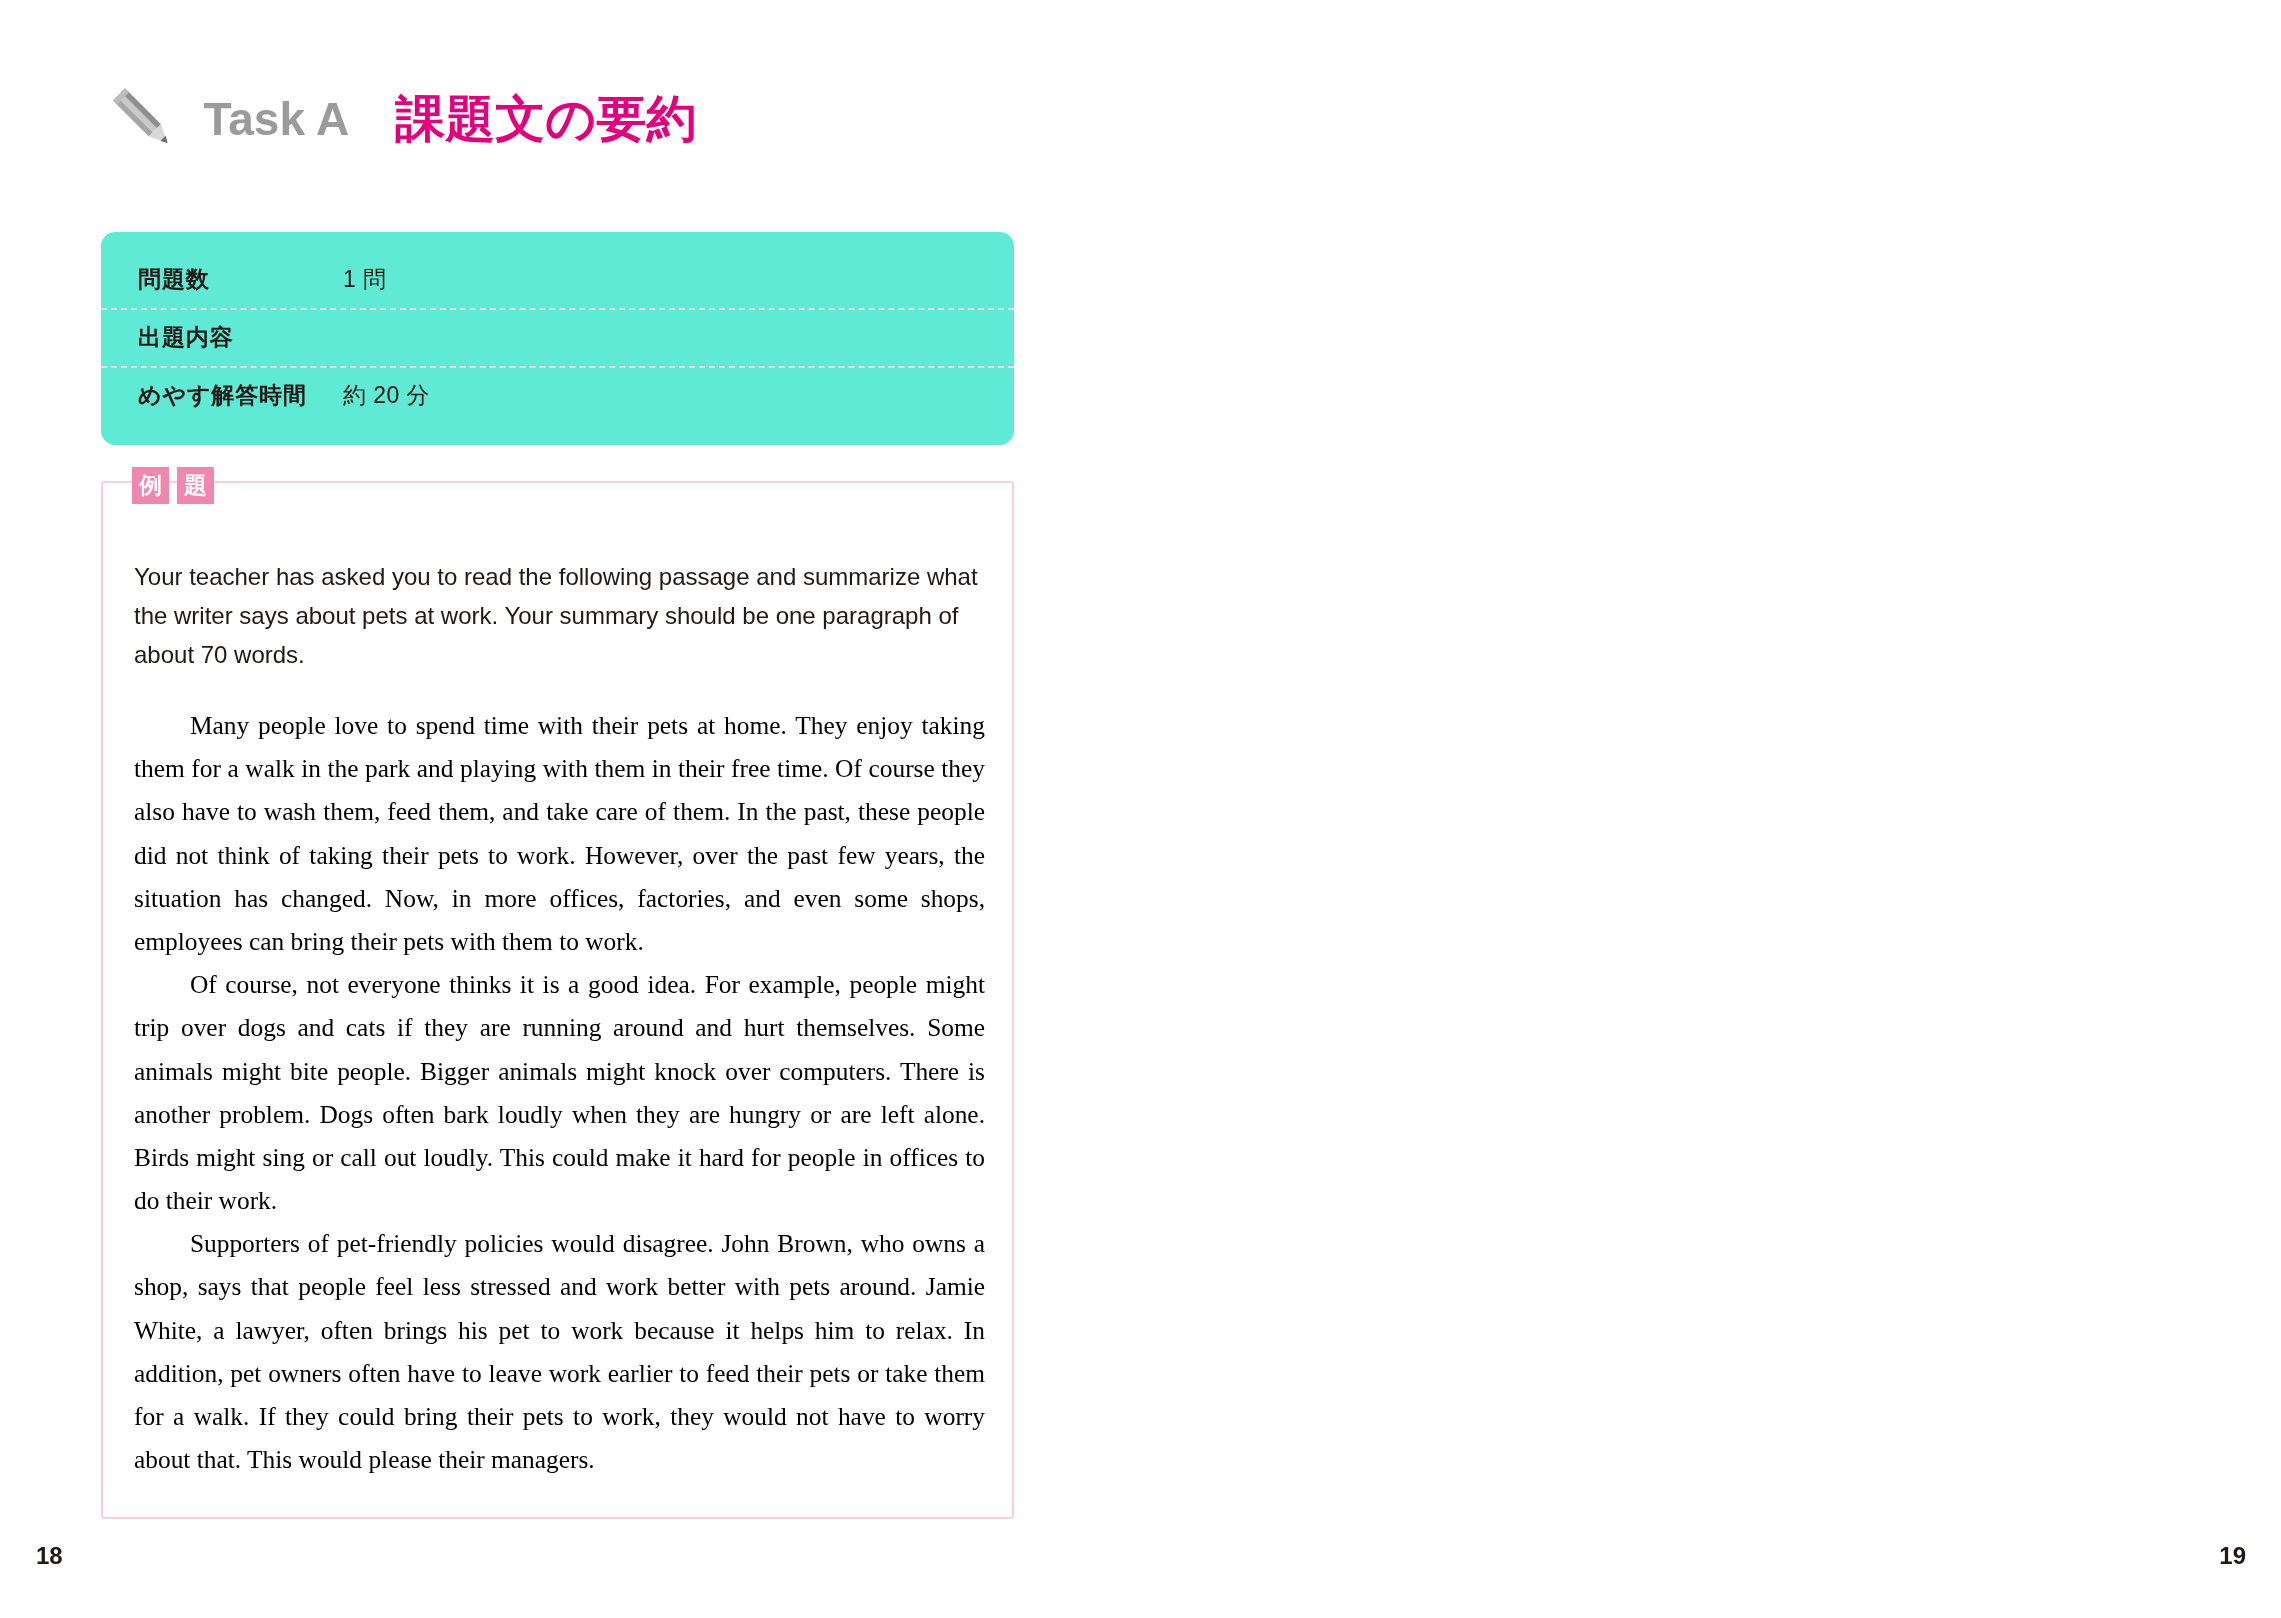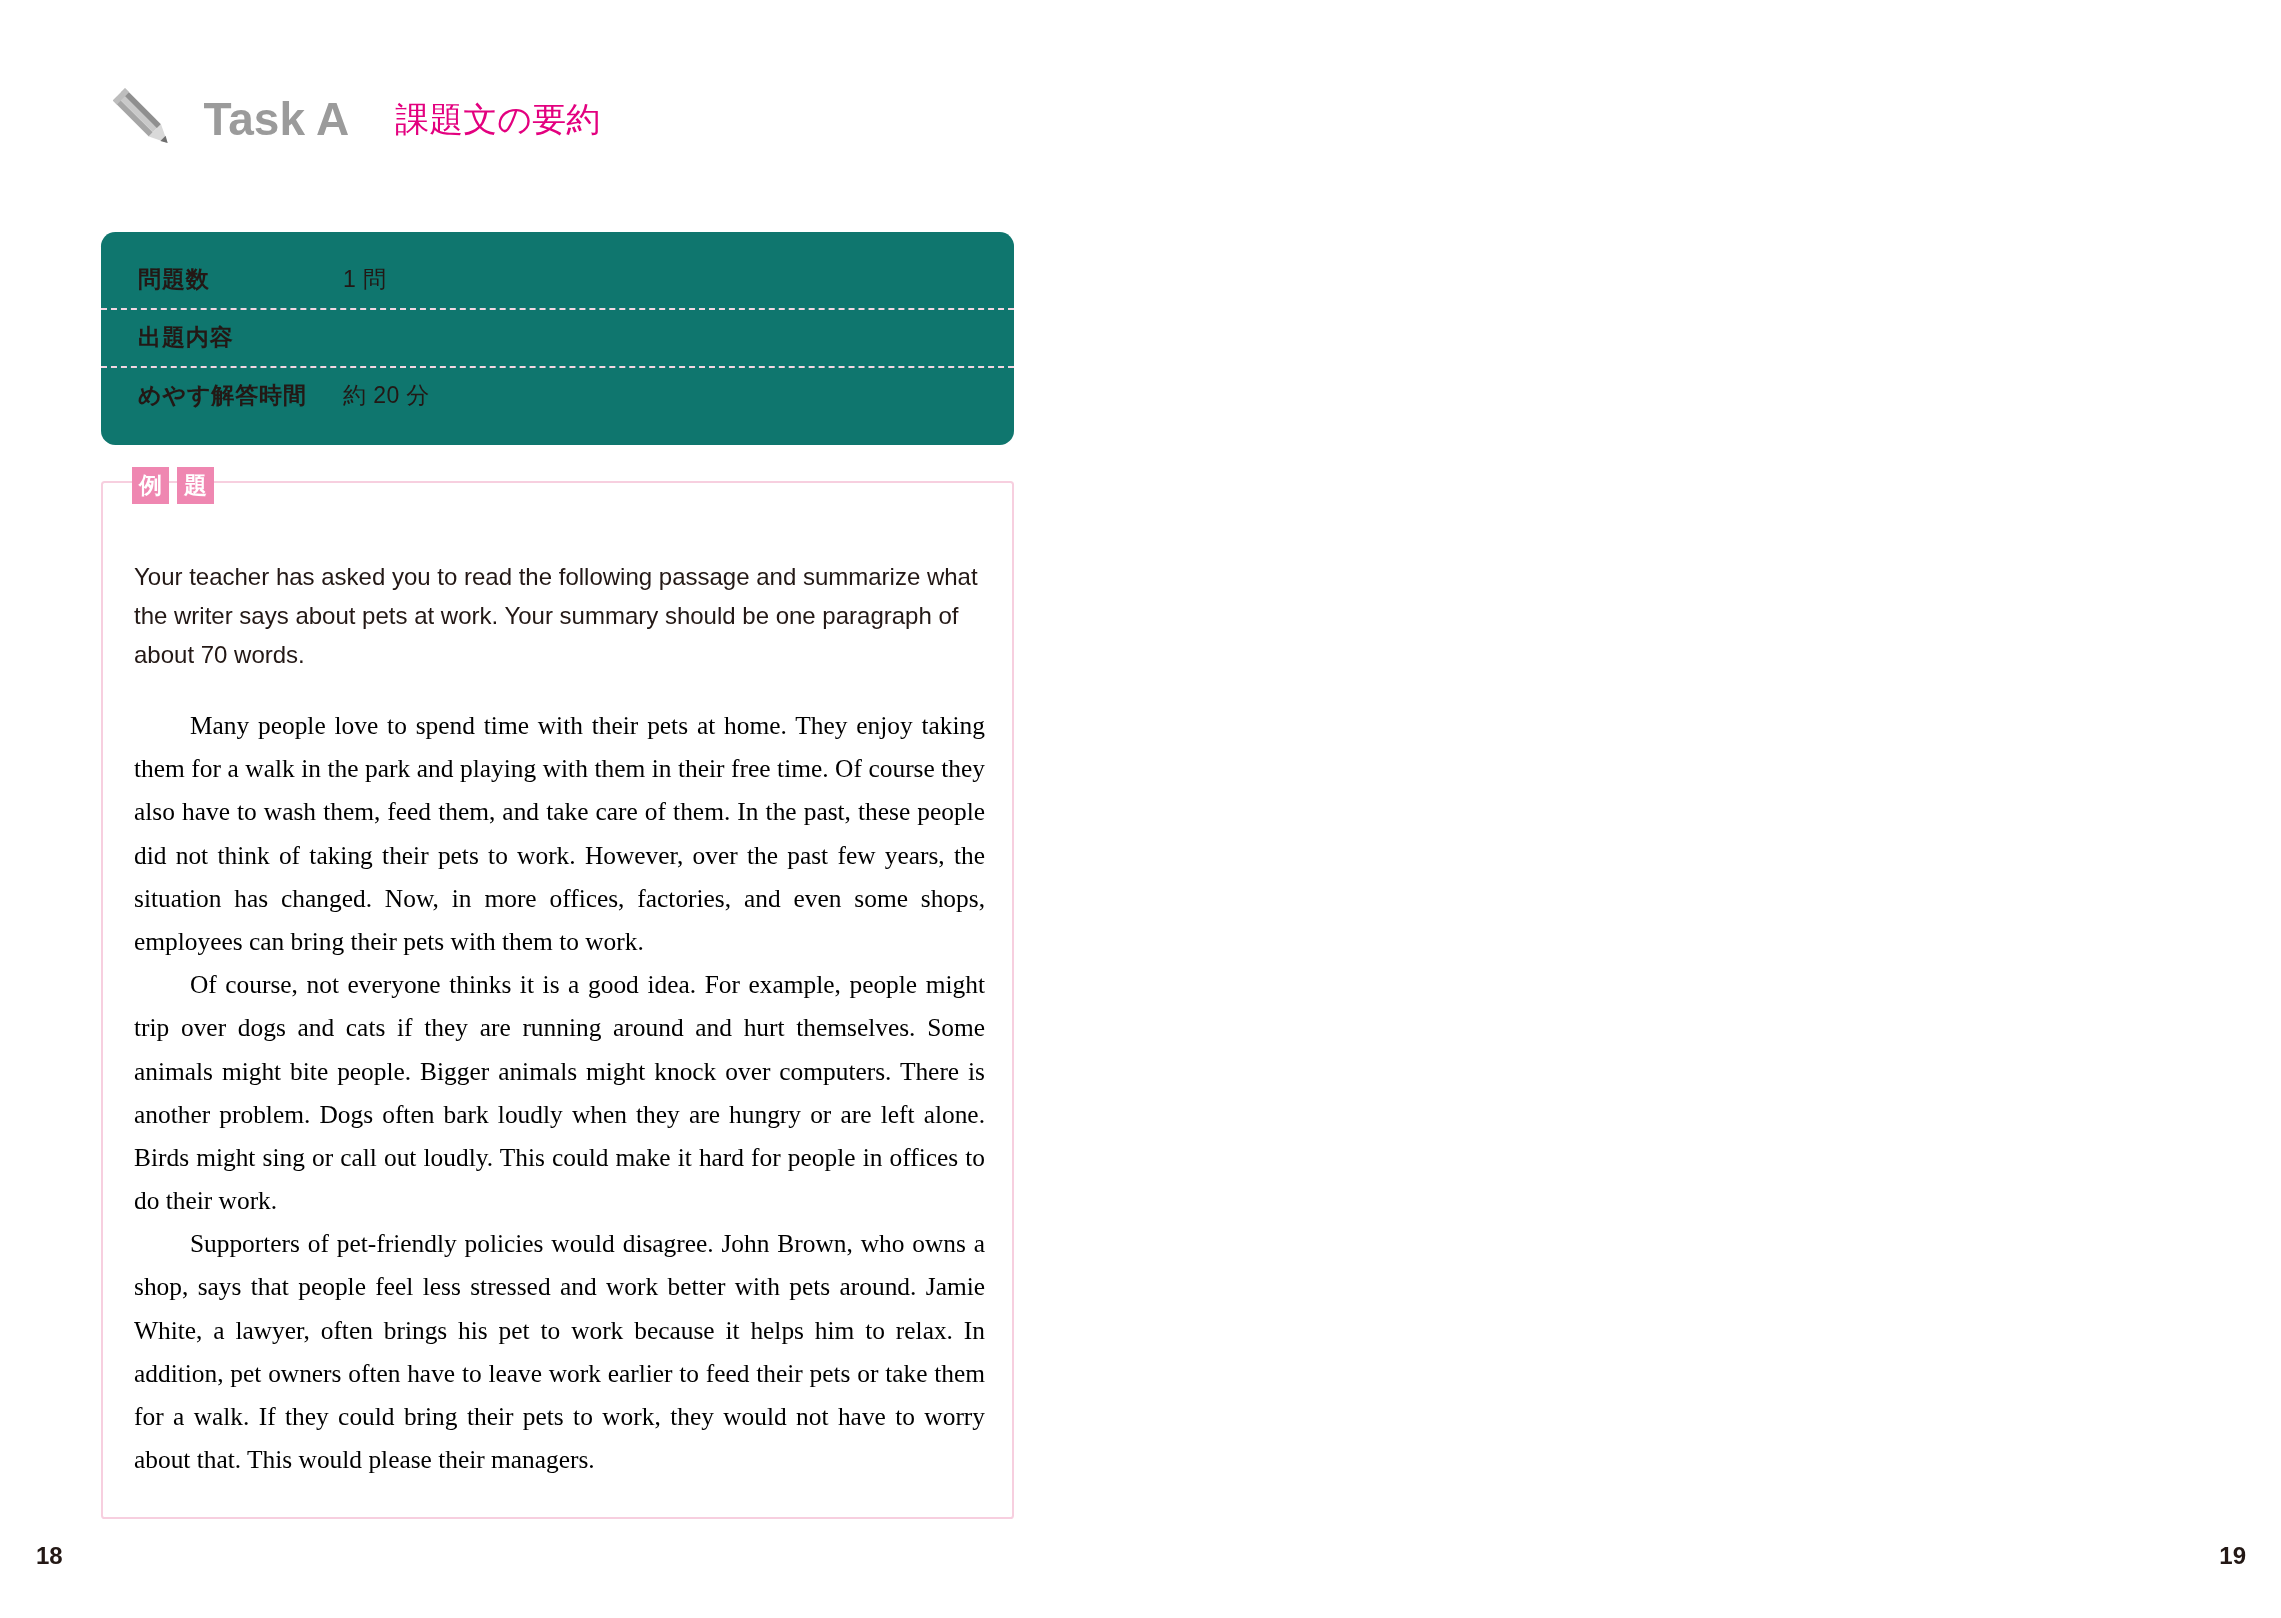--- a/index.html
+++ b/index.html
@@ -25,29 +25,29 @@
     left: 102px; top: 78px;
     display: flex; align-items: center; text-align: center;
   }
   .pencil-icon { width: 82px; height: 82px; margin-right: 19.6px; flex: none; }
   .task-label {
     font-size: 46px; font-weight: bold; color: #9b9b9b;
     letter-spacing: 0px; line-height: 1;
     margin-right: 46px; white-space: nowrap;
   }
   .task-title {
-    font-size: 34px; font-weight: normal; color: #e3007f;
+    font-size: 50px; font-weight: bold; color: #e3007f;
     line-height: 1; white-space: nowrap;
   }
 
   .info-box {
     position: absolute;
     left: 101px; top: 232px;
     width: 913px;
-    background: #0f766e;
+    background: #5eead4;
     border-radius: 14.3px;
     padding: 19.6px 0 21.4px 0;
     box-sizing: border-box;
   }
   .info-row { display: flex; align-items: center; padding: 12.5px 0 12.5px 37px; }
   .info-row + .info-row { border-top: 2.7px dashed #f3d6e1; }
   .info-key {
     width: 205px; flex: none;
     font-size: 23px; font-weight: bold; color: #231815;
     letter-spacing: 0.9px;

